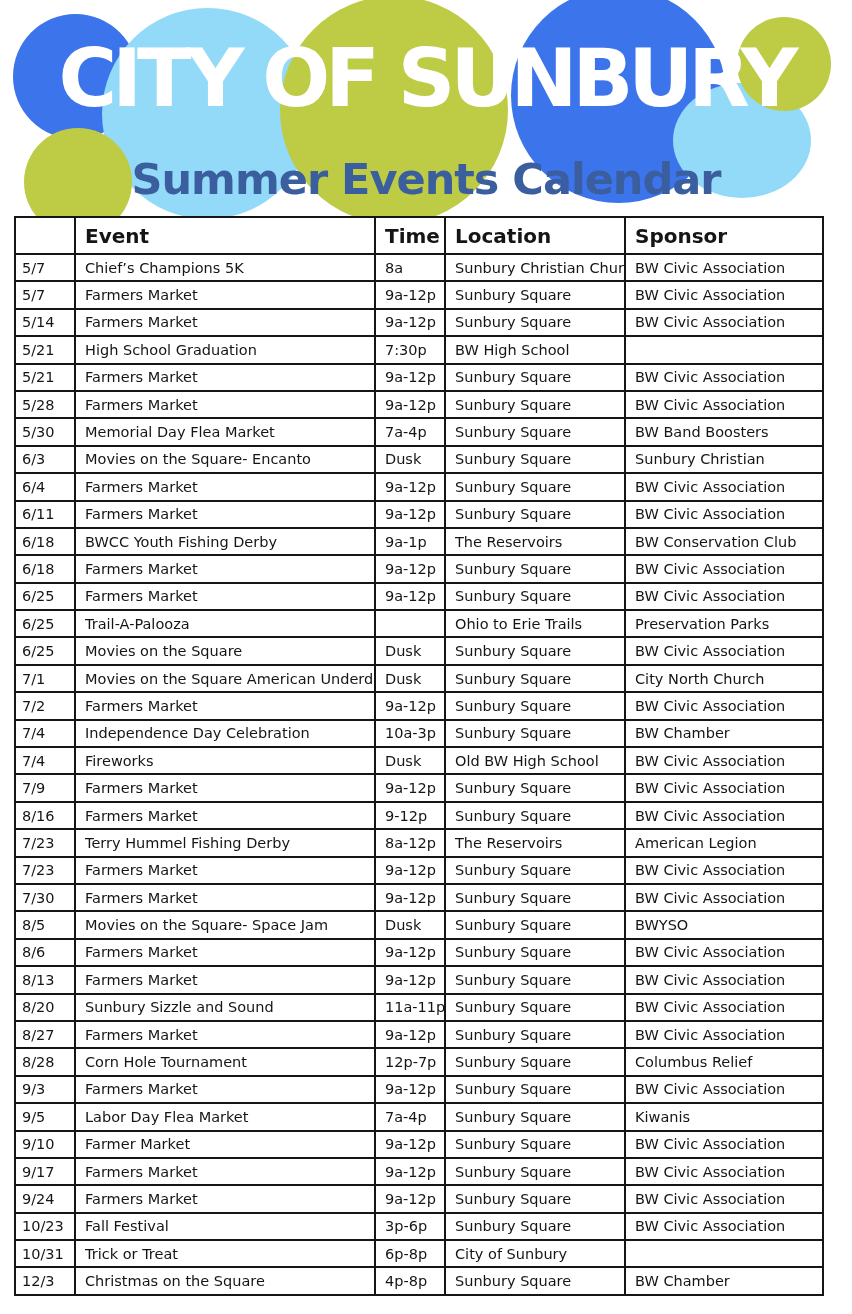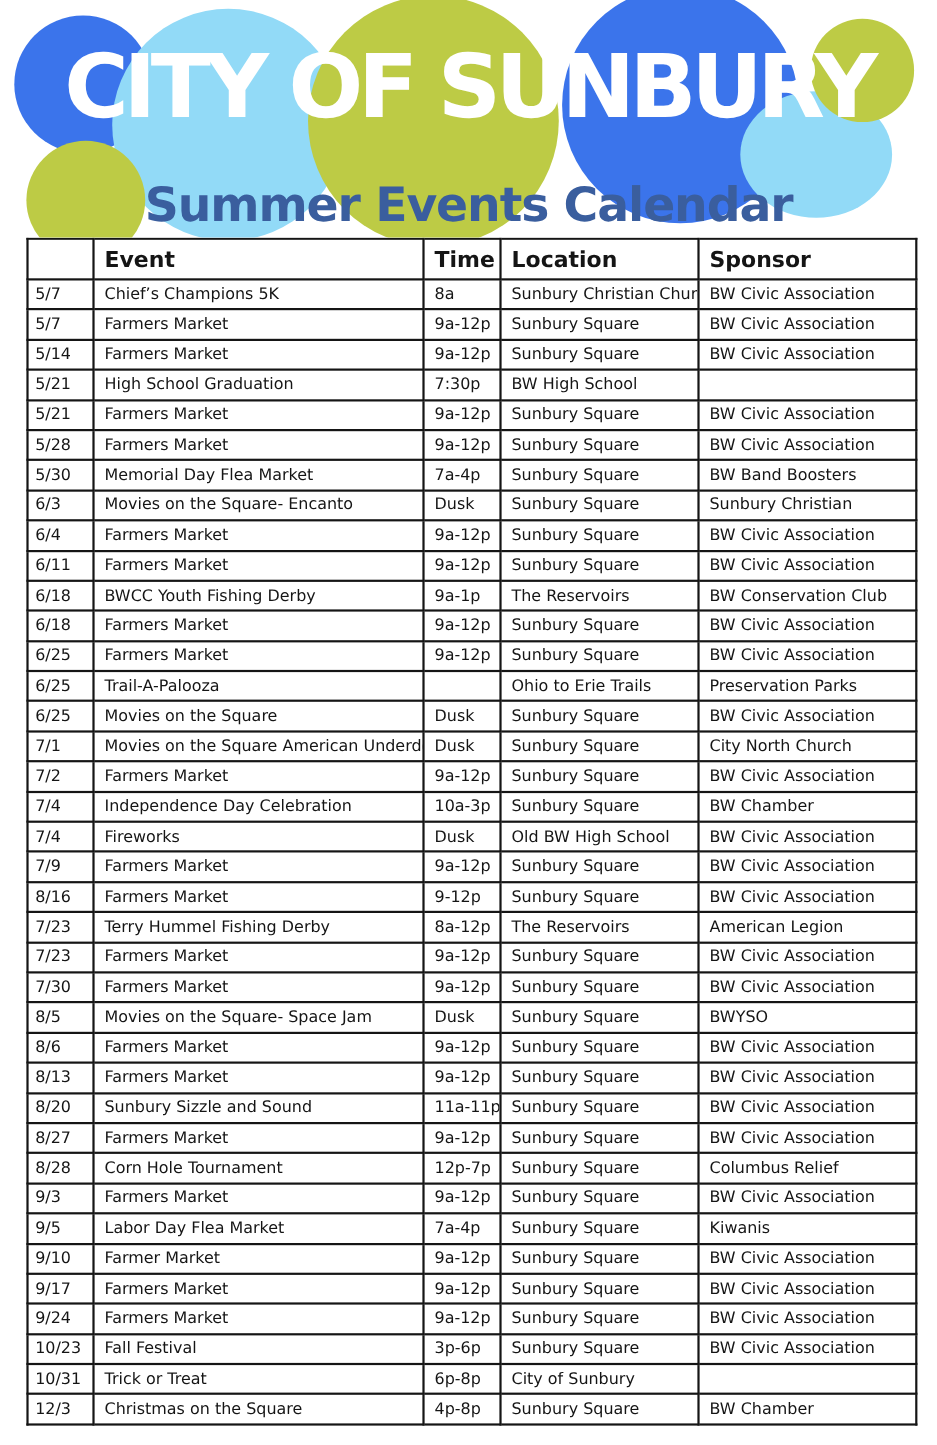--- a/index.html
+++ b/index.html
@@ -26,30 +26,30 @@
   .c-green-small  { left: 737px; top: 17px;  width: 94px;  height: 94px;  background: var(--green); }
   .title {
     position: absolute; top: 39px; left: 0; right: 0;
     text-align: center;
     color: #ffffff;
     font-size: 80px; font-weight: bold;
     letter-spacing: -5px; line-height: 1;
     white-space: nowrap;
   }
   .subtitle {
-    position: absolute; top: 164px; left: 0; right: 0;
+    position: absolute; top: 156px; left: 0; right: 0;
     text-align: center;
     color: var(--dblue);
     font-size: 43px; font-weight: bold;
     letter-spacing: -1px; line-height: 1.1;
     white-space: nowrap;
   }
   
   table.events {
-    margin-left: 24px;
+    margin-left: 14px;
     width: 808px;
     border-collapse: collapse;
     table-layout: fixed;
   }
   .events th, .events td {
     border: 2px solid #151515;
     color: #151515;
     vertical-align: middle;
     text-align: left;
     padding: 0 4px 0 9px;

